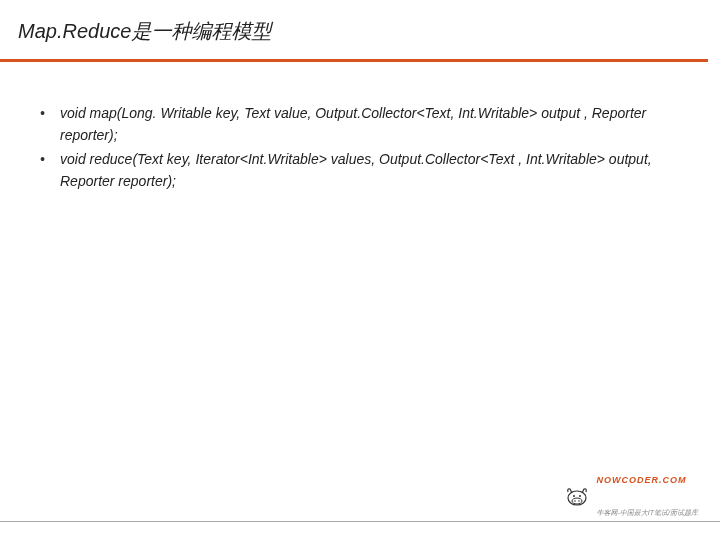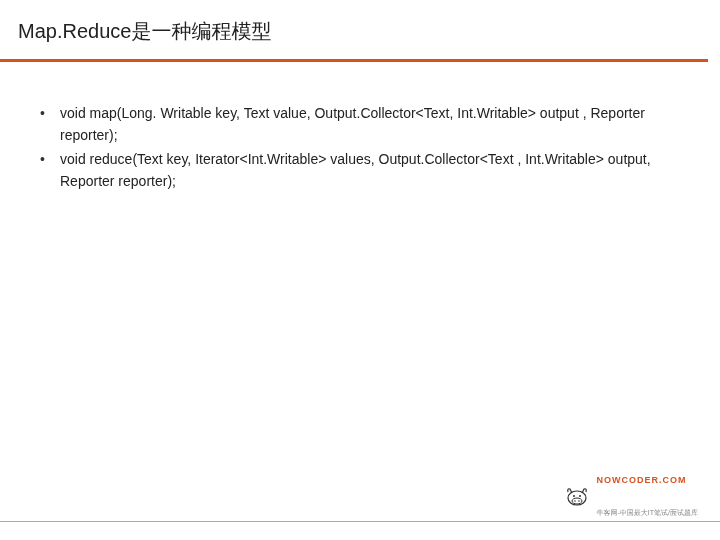--- a/index.html
+++ b/index.html
@@ -12,20 +12,21 @@
       height: 540px;
       background: #ffffff;
       font-family: "Microsoft YaHei", Arial, sans-serif;
       position: relative;
       overflow: hidden;
     }
     .slide {
       width: 100%;
       height: 100%;
       padding: 18px 12px 0 0;
+      font-style: italic;
     }
     .title {
       font-size: 20px;
       font-weight: 400;
       color: #222;
       padding: 0 18px 14px 18px;
     }
     .divider-top {
       width: 100%;
       height: 3px;

